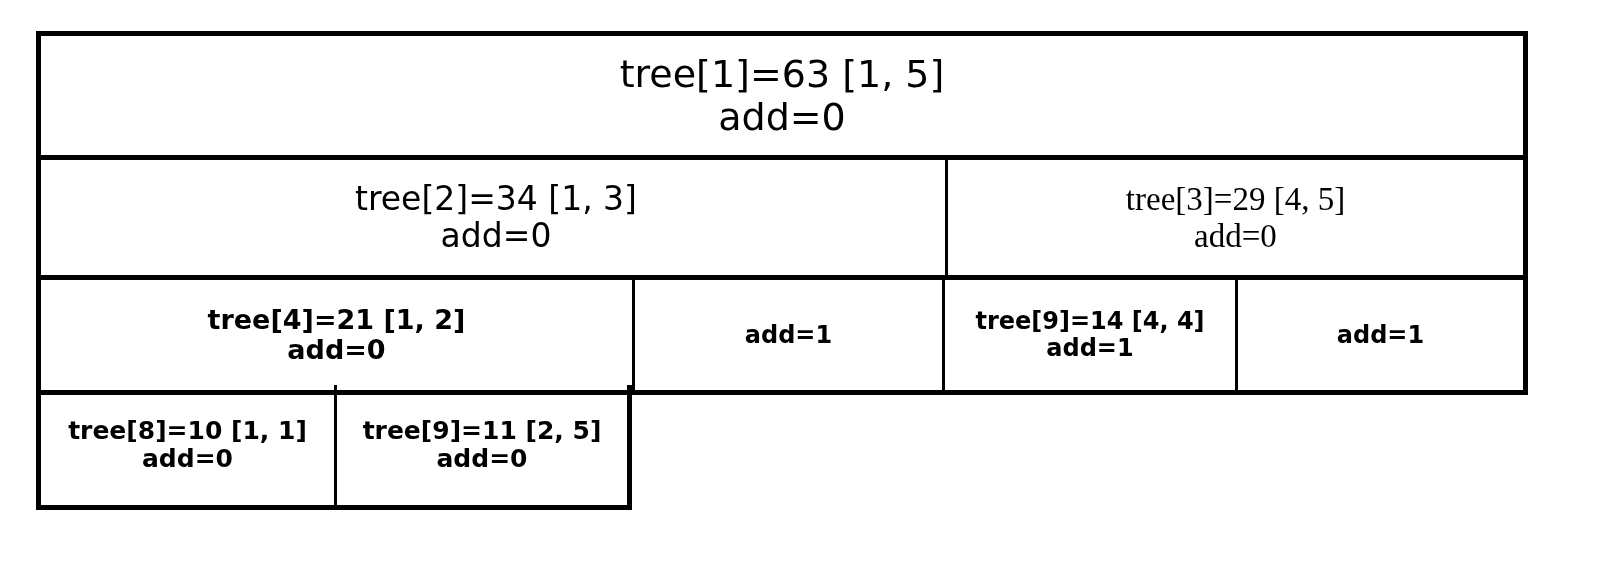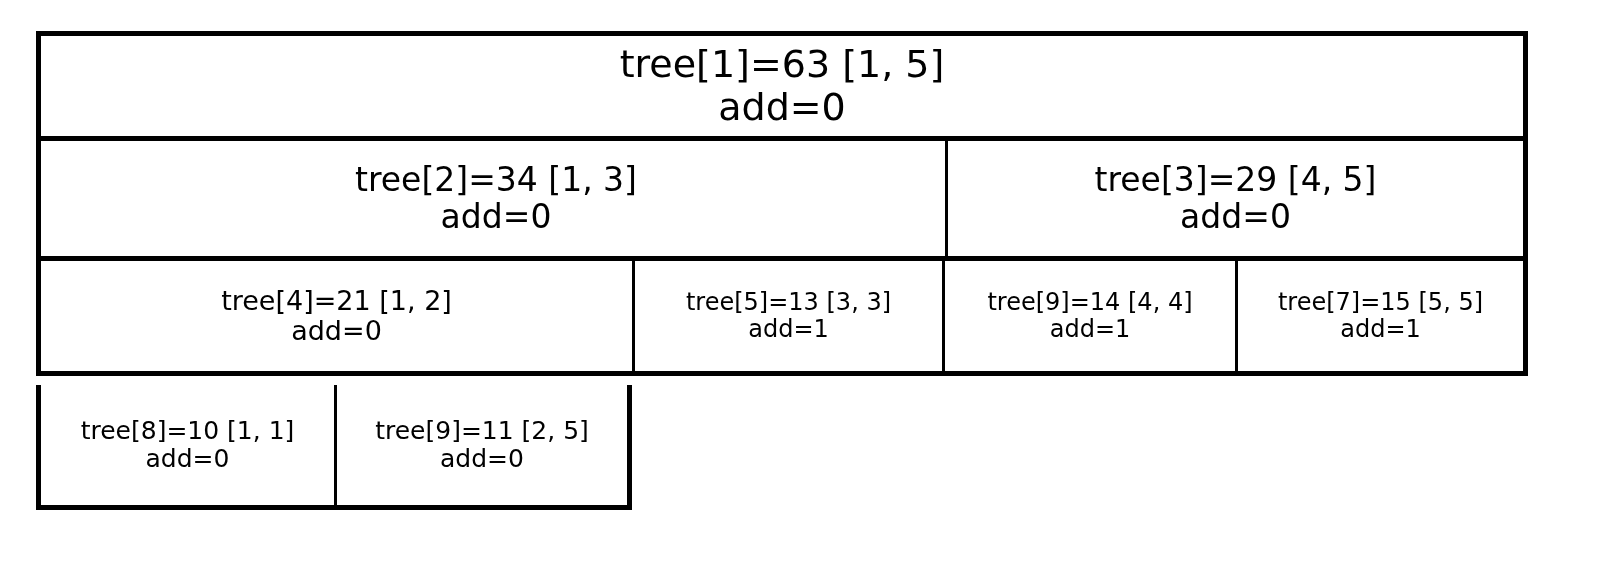--- a/index.html
+++ b/index.html
@@ -56,33 +56,33 @@
     white-space: nowrap;
   }
   .tree-cell + .tree-cell {
     border-left: 3px solid #000;
   }
 
   .cell-line1 { display: block; }
   .cell-line2 { display: block; }
 
   
-  .row-1 { height: 105px; }
+  .row-1 { height: 124px; }
   .row-1 .tree-cell { font-size: 38px; }
 
   .row-2 { height: 120px; }
   .row-2 .tree-cell { font-size: 33px; }
 
-  .row-3 { height: 115px; }
+  .row-3 { height: 115px; font-weight: bold; }
   .row-3 .tree-cell { font-size: 27px; }
   .row-3 .narrow { font-size: 24px; }
 
   .row-4 { height: 120px; }
   .row-4 .tree-cell { font-size: 25px; }
-  .row-4 { border-bottom: none; }
+  .row-4 { border-bottom: none; font-weight: bold; }
 
   .row-4-wrap {
     position: absolute;
     left: 36px;
     top: 385px;
     width: 596px;             
     box-sizing: border-box;
     border-left: 5px solid #000;
     border-right: 5px solid #000;
     border-bottom: 5px solid #000;
@@ -112,41 +112,39 @@
         <span class="cell-line1">tree[1]=63 [1, 5]</span>
         <span class="cell-line2">add=0</span>
       </div>
     </div>
 
     <div class="tree-row row-2">
       <div class="tree-cell" style="flex:0 0 904px;padding-left:8px;">
         <span class="cell-line1">tree[2]=34 [1, 3]</span>
         <span class="cell-line2">add=0</span>
       </div>
-      <div class="tree-cell" style="flex:1 1 auto;">
+      <div class="tree-cell" style="flex:1 1 auto;font-family:Liberation Serif, serif;">
         <span class="cell-line1">tree[3]=29 [4, 5]</span>
         <span class="cell-line2">add=0</span>
       </div>
     </div>
 
     <div class="tree-row row-3">
       <div class="tree-cell" style="flex:0 0 591px;">
         <span class="cell-line1">tree[4]=21 [1, 2]</span>
         <span class="cell-line2">add=0</span>
       </div>
       <div class="tree-cell narrow" style="flex:0 0 310px;">
-        <span class="cell-line1">tree[5]=13 [3, 3]</span>
         <span class="cell-line2">add=1</span>
       </div>
       <div class="tree-cell narrow" style="flex:0 0 293px;">
         <span class="cell-line1">tree[9]=14 [4, 4]</span>
         <span class="cell-line2">add=1</span>
       </div>
       <div class="tree-cell narrow" style="flex:1 1 auto;">
-        <span class="cell-line1">tree[7]=15 [5, 5]</span>
         <span class="cell-line2">add=1</span>
       </div>
     </div>
 
   </div>
 
   <div class="row-4-wrap">
     <div class="tree-row row-4 no-bottom">
       <div class="tree-cell" style="flex:0 0 293px;">
         <span class="cell-line1">tree[8]=10 [1, 1]</span>

